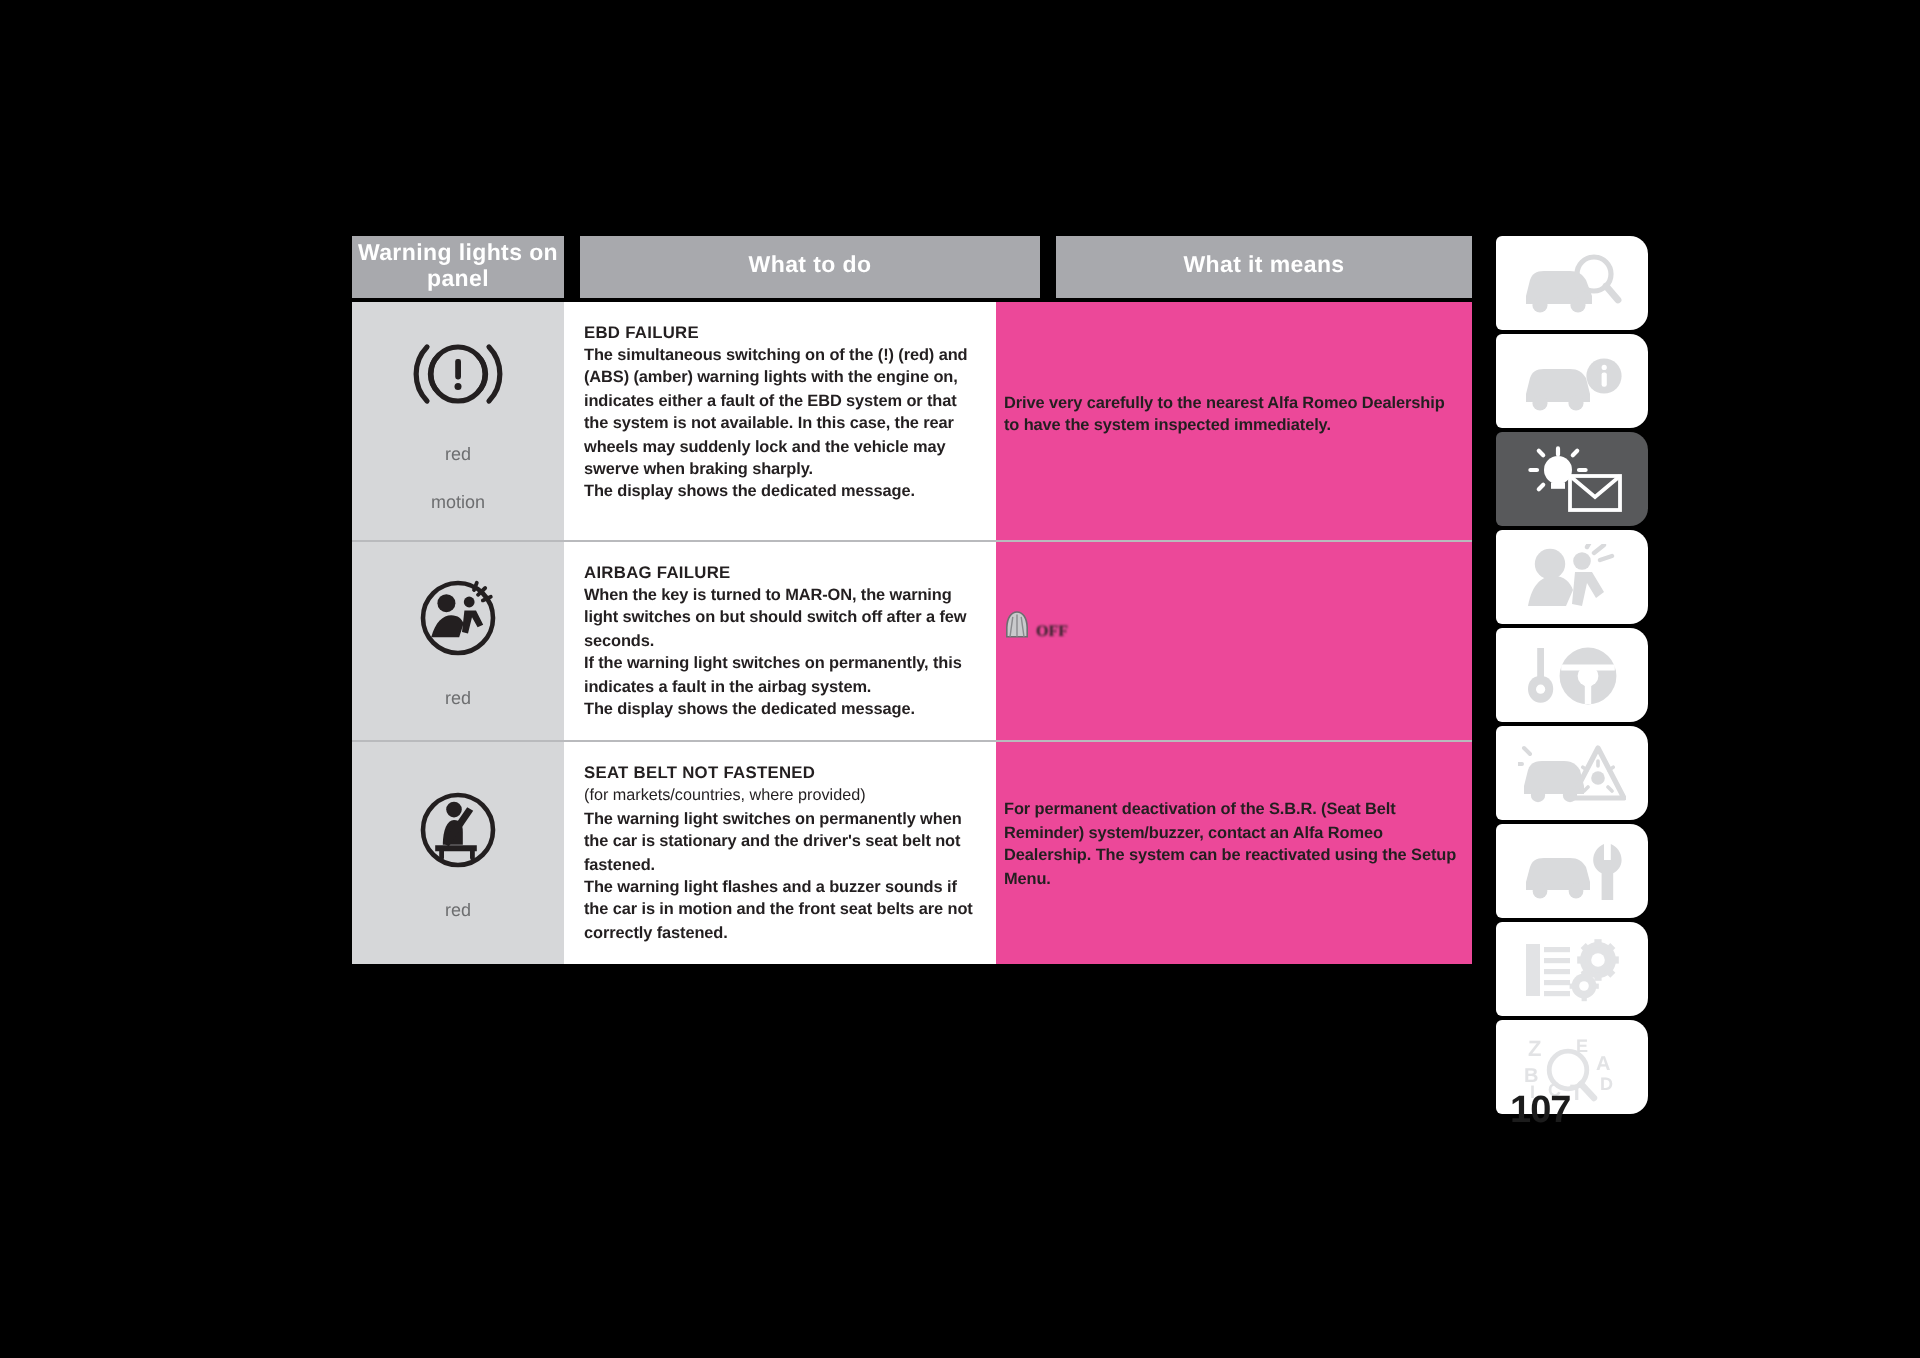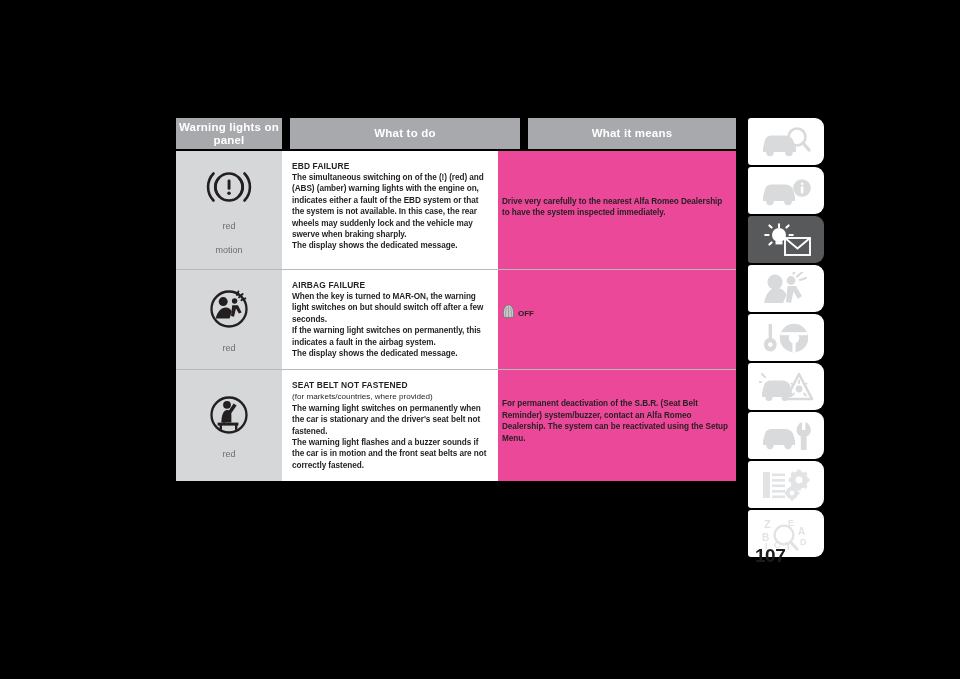--- a/index.html
+++ b/index.html
@@ -129,20 +129,21 @@
   .airbag-off-note {
     display: flex;
     align-items: center;
     gap: 3px;
   }
   .airbag-off-note .nm {
     color: #231f20;
     font-size: 8px;
     font-weight: bold;
     filter: blur(0.4px);
+    font-family: Liberation Serif, serif;
   }
 
   
   .sidetabs {
     position: absolute;
     left: 748px;
     top: 118px;
     width: 76px;
   }
 

